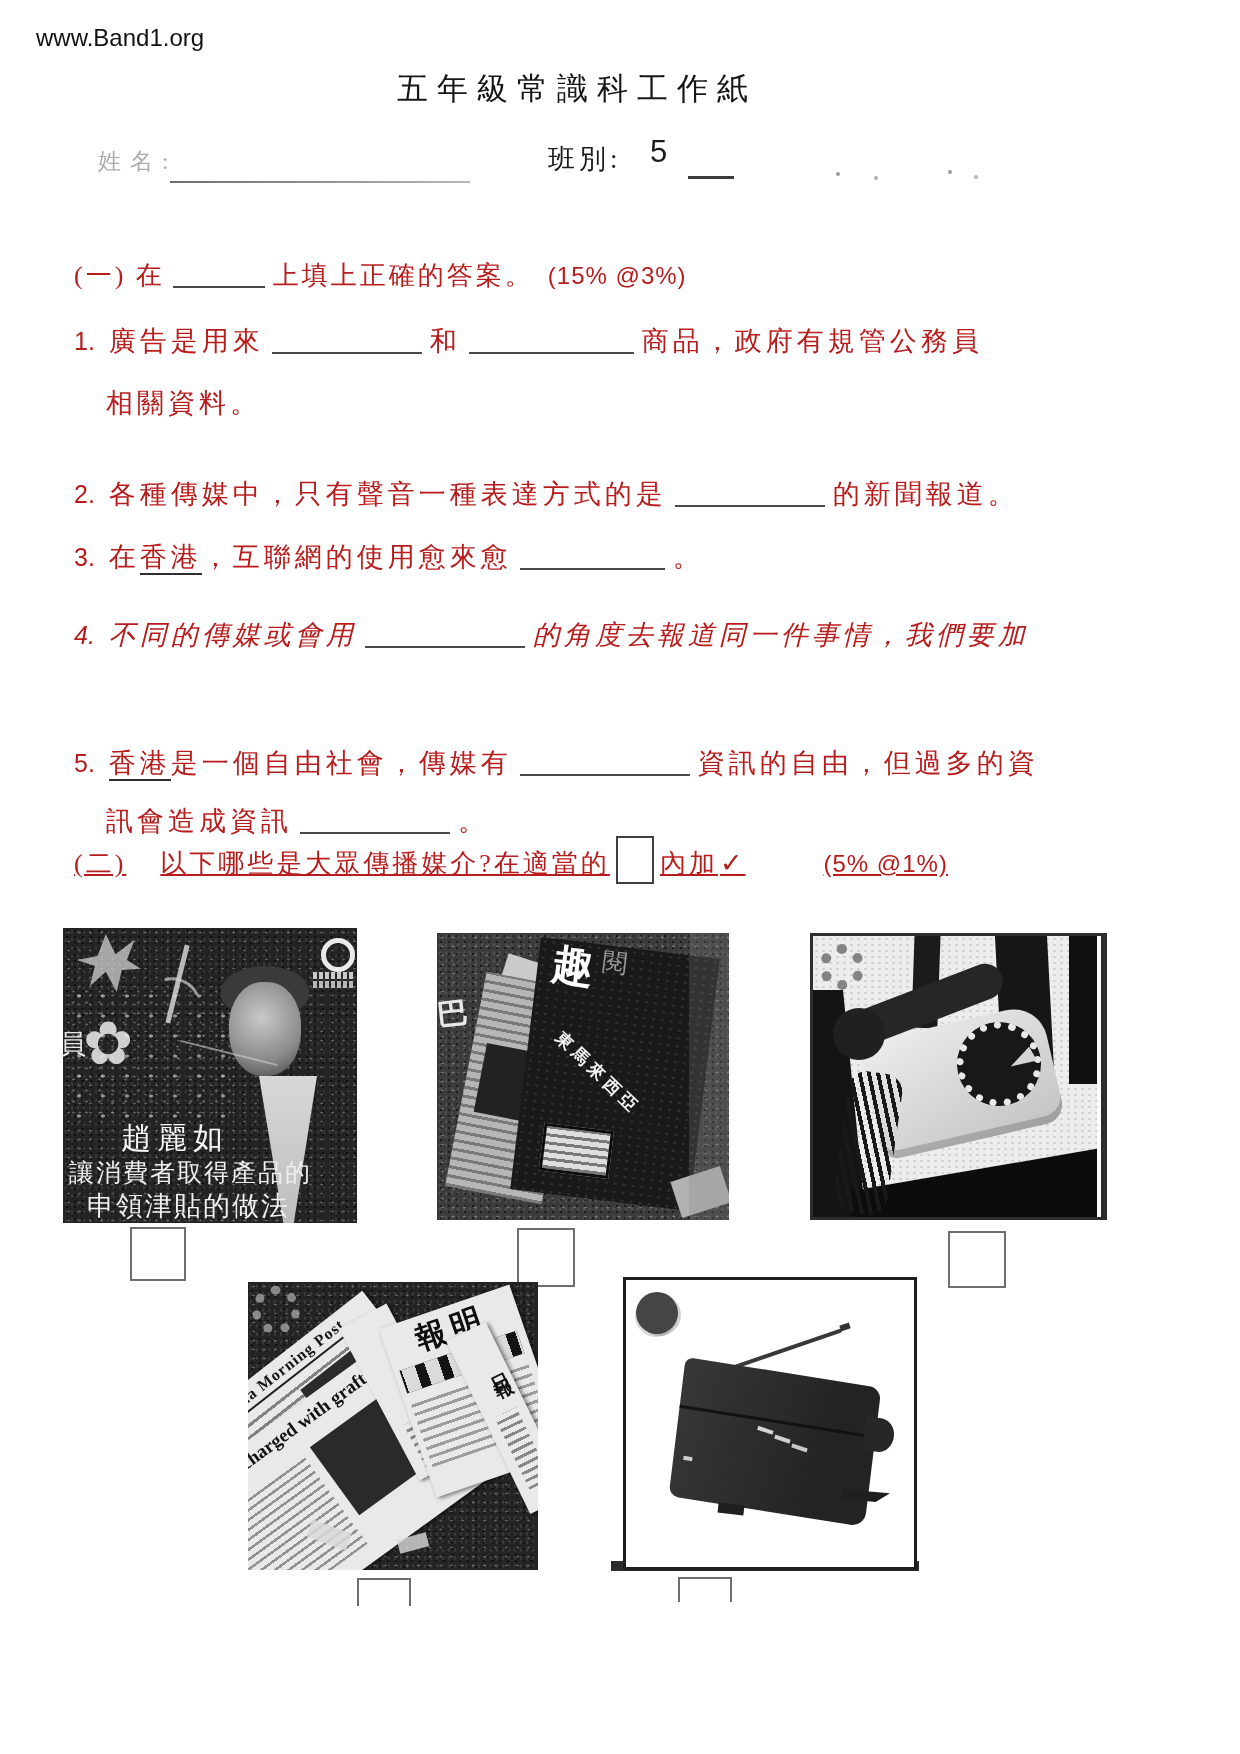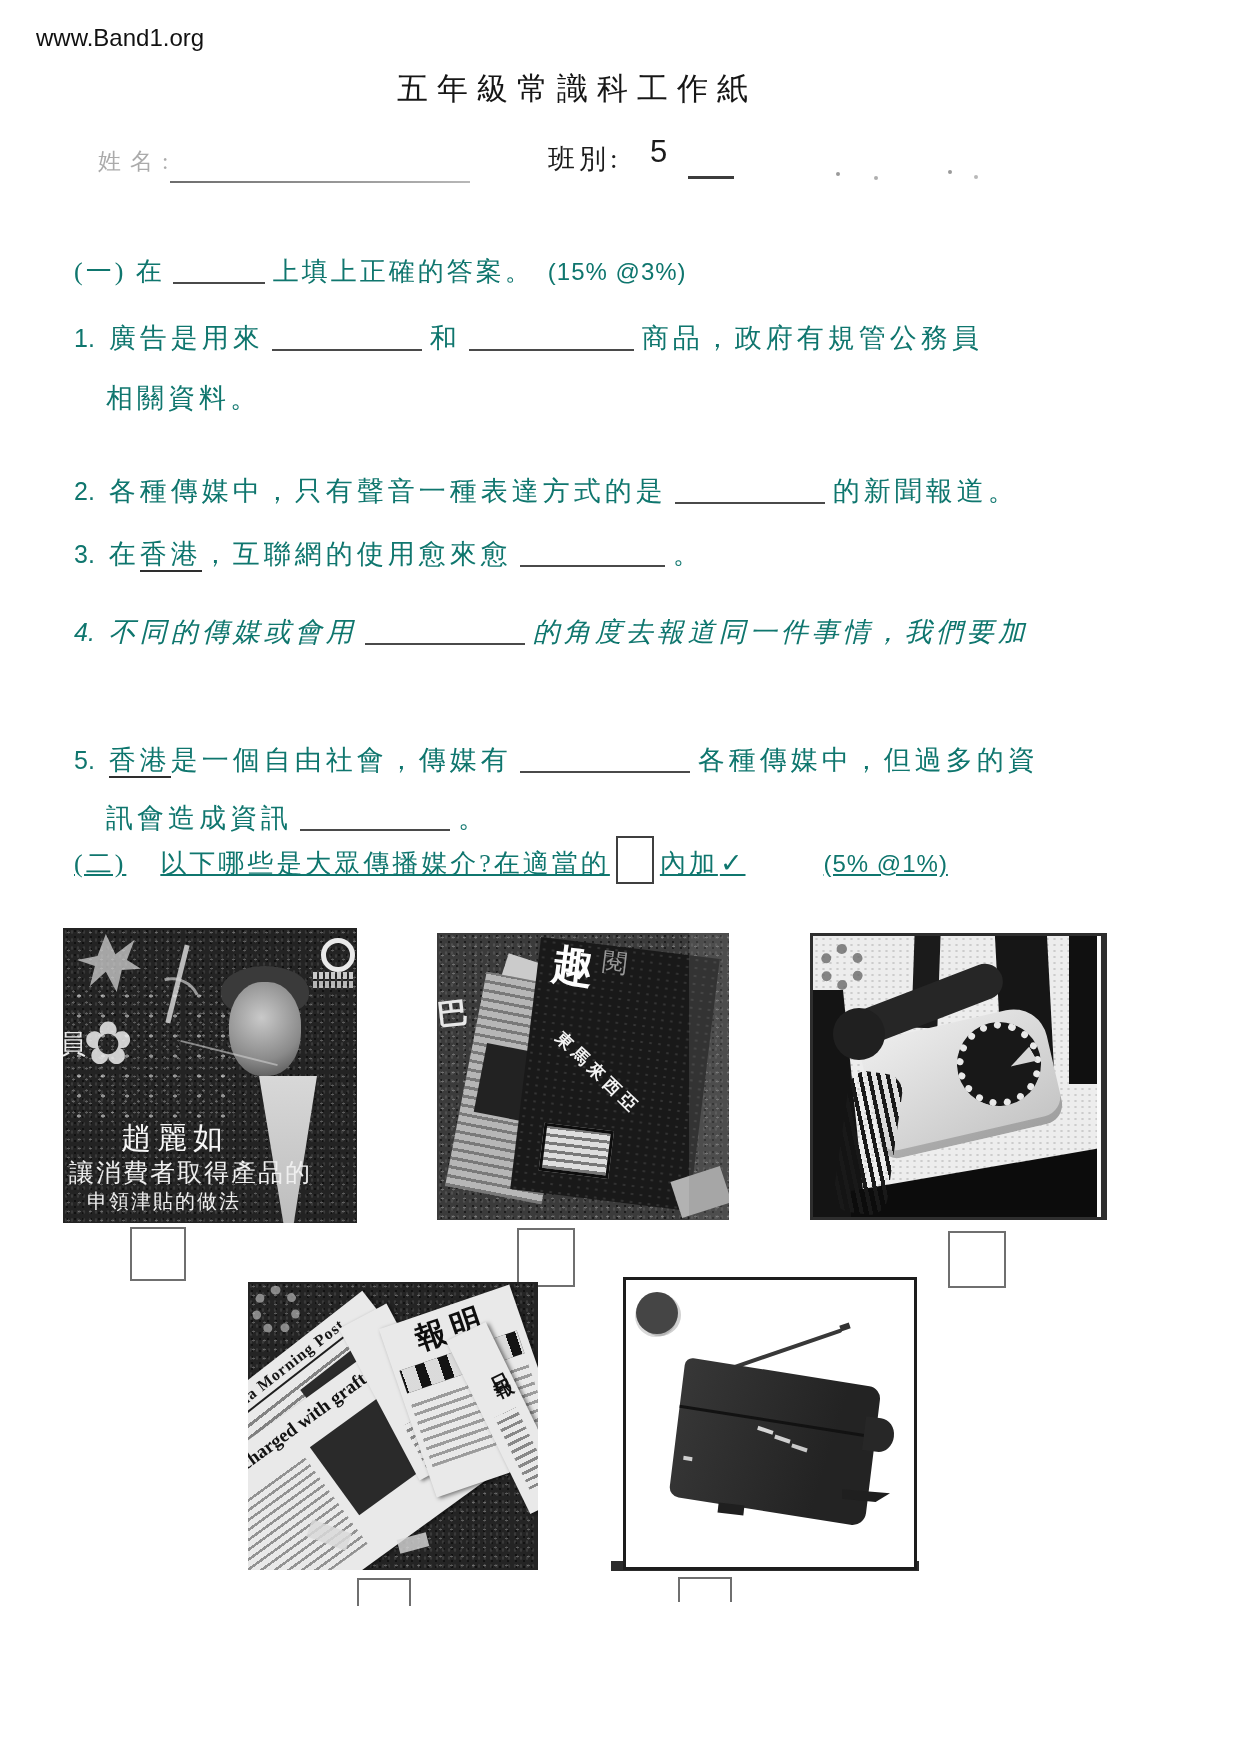--- a/index.html
+++ b/index.html
@@ -13,21 +13,21 @@
   .name-label{left:98px;top:146px;font-size:23px;color:#9d9d9d;letter-spacing:9px;opacity:.85;}
   .name-line{left:170px;top:181px;width:300px;height:2px;background:linear-gradient(90deg,#6d6d6d,#b8b8b8);}
   .class-label{left:548px;top:141px;font-size:27px;letter-spacing:4px;color:#1c1c1c;}
   .class-value{left:650px;top:134px;font-size:31px;font-family:"Liberation Sans","DejaVu Sans",sans-serif;color:#1c1c1c;}
   .class-line{left:688px;top:176px;width:46px;height:3px;background:#3c3c3c;}
   .dot{width:4px;height:4px;border-radius:50%;background:#9a9a9a;}
   .dot1{left:836px;top:172px;} .dot2{left:874px;top:176px;opacity:.8;}
   .dot3{left:948px;top:170px;} .dot4{left:974px;top:175px;opacity:.7;}
 
   
-  .tline{font-size:27px;letter-spacing:4px;line-height:28px;white-space:nowrap;color:#0f766e;}
+  .tline{font-size:27px;letter-spacing:4px;line-height:39px;white-space:nowrap;color:#b91c1c;}
   .hline{font-size:26px;letter-spacing:3px;}
   .qnum{display:inline-block;margin-right:14px;letter-spacing:0;font-family:"Liberation Sans","DejaVu Sans",sans-serif;font-size:25px;}
   #l-h1{left:74px;top:256px;}
   #l-q1a{left:74px;top:322px;} #l-q1b{left:106px;top:384px;}
   #l-q2{left:74px;top:475px;}
   #l-q3{left:74px;top:538px;}
   #l-q4a{left:74px;top:616px;font-style:italic;} #l-q4b{left:106px;top:674px;}
   #l-q5a{left:74px;top:744px;} #l-q5b{left:106px;top:802px;}
   #l-h2{left:74px;top:836px;text-decoration:underline;}
 
@@ -63,21 +63,21 @@
   .a-face{left:166px;top:54px;width:72px;height:94px;border-radius:46%;
     background:radial-gradient(circle at 45% 38%,#c9c9c9,#8a8a8a 60%,#4e4e4e 95%);}
   .a-shirt{left:196px;top:148px;width:58px;height:147px;background:linear-gradient(#d8d8d8,#bdbdbd);
     clip-path:polygon(0 0,100% 0,60% 100%,42% 100%);}
   .a-micline{left:116px;top:124px;width:100px;height:2px;background:#cfcfcf;transform:rotate(14deg);opacity:.6;}
   .a-logo{left:258px;top:10px;width:24px;height:24px;border:5px solid #eaeaea;border-radius:50%;}
   .a-logotxt1{left:250px;top:44px;width:42px;height:7px;background:repeating-linear-gradient(90deg,#dcdcdc 0 4px,transparent 4px 6px);opacity:.9;}
   .a-logotxt2{left:250px;top:53px;width:42px;height:7px;background:repeating-linear-gradient(90deg,#dcdcdc 0 4px,transparent 4px 6px);opacity:.8;}
   .a-cap1{left:58px;top:190px;font-size:30px;letter-spacing:6px;color:#f6f6f6;}
   .a-cap2{left:6px;top:228px;font-size:25px;letter-spacing:2px;color:#efefef;}
-  .a-cap3{left:24px;top:260px;font-size:20px;letter-spacing:2px;color:#efefef;}
+  .a-cap3{left:24px;top:260px;font-size:27px;letter-spacing:2px;color:#efefef;}
 
   
   #imgB{left:437px;top:933px;background-color:#3b3b3b;width:292px;height:287px;}
   .b-mag1b{left:52px;top:30px;width:82px;height:115px;background:#cbcbcb;transform:rotate(18deg);}
   .b-mag1{left:28px;top:46px;width:98px;height:218px;background:#b6b6b6;transform:rotate(11deg);
     background-image:repeating-linear-gradient(0deg,rgba(30,30,30,.4) 0 3px,transparent 3px 9px);}
   .b-mag1 .b-photo{left:14px;top:70px;width:60px;height:70px;background:#222;}
   .b-corner{left:0px;top:60px;font-size:31px;font-weight:bold;color:#e8e8e8;transform:rotate(-6deg);}
   .b-mag2{left:88px;top:14px;width:180px;height:254px;background:#191919;transform:rotate(7deg);
     background-image:radial-gradient(rgba(255,255,255,.12) 1px,transparent 1.5px);background-size:9px 8px;}
@@ -184,21 +184,21 @@
 
   <div class="abs tline" id="l-q1a"><span class="qnum">1.</span><span><span class="seg-t">廣告是用來</span><span class="seg-b" style="width: 150px;"></span><span class="seg-t">和</span><span class="seg-b" style="width: 165px;"></span><span class="seg-t">商品，政府有規管公務員</span></span></div>
   <div class="abs tline" id="l-q1b"><span class="seg-t">相關資料。</span></div>
 
   <div class="abs tline" id="l-q2"><span class="qnum">2.</span><span><span class="seg-t">各種傳媒中，只有聲音一種表達方式的是</span><span class="seg-b" style="width: 150px;"></span><span class="seg-t">的新聞報道。</span></span></div>
 
   <div class="abs tline" id="l-q3"><span class="qnum">3.</span><span><span class="seg-t">在</span><span class="seg-u">香港</span><span class="seg-t">，互聯網的使用愈來愈</span><span class="seg-b" style="width: 145px;"></span><span class="seg-t">。</span></span></div>
 
   <div class="abs tline" id="l-q4a"><span class="qnum">4.</span><span><span class="seg-t">不同的傳媒或會用</span><span class="seg-b" style="width: 160px;"></span><span class="seg-t">的角度去報道同一件事情，我們要加</span></span></div>
 
-  <div class="abs tline" id="l-q5a"><span class="qnum">5.</span><span><span class="seg-u">香港</span><span class="seg-t">是一個自由社會，傳媒有</span><span class="seg-b" style="width: 170px;"></span><span class="seg-t">各種傳媒中，但過多的資</span></span></div>
+  <div class="abs tline" id="l-q5a"><span class="qnum">5.</span><span><span class="seg-u">香港</span><span class="seg-t">是一個自由社會，傳媒有</span><span class="seg-b" style="width: 170px;"></span><span class="seg-t">資訊的自由，但過多的資</span></span></div>
   <div class="abs tline" id="l-q5b"><span class="seg-t">訊會造成資訊</span><span class="seg-b" style="width: 150px;"></span><span class="seg-t">。</span></div>
 
   <div class="abs tline hline" id="l-h2"><span class="seg-t">(二)</span><span class="seg-sp" style="width: 34px;"></span><span class="seg-t">以下哪些是大眾傳播媒介?在適當的</span><span class="seg-box"></span><span class="seg-t">內加</span><span class="seg-ck">✓</span><span class="seg-sp" style="width: 64px;"></span><span class="seg-m">(5% @1%)</span></div>
 
   <div class="img noiseD" id="imgA">
     <div class="a-crown"></div>
     <div class="a-confetti"></div>
     <div class="a-streak"></div>
     <div class="a-arc"></div>
     <div class="a-side">員</div>

